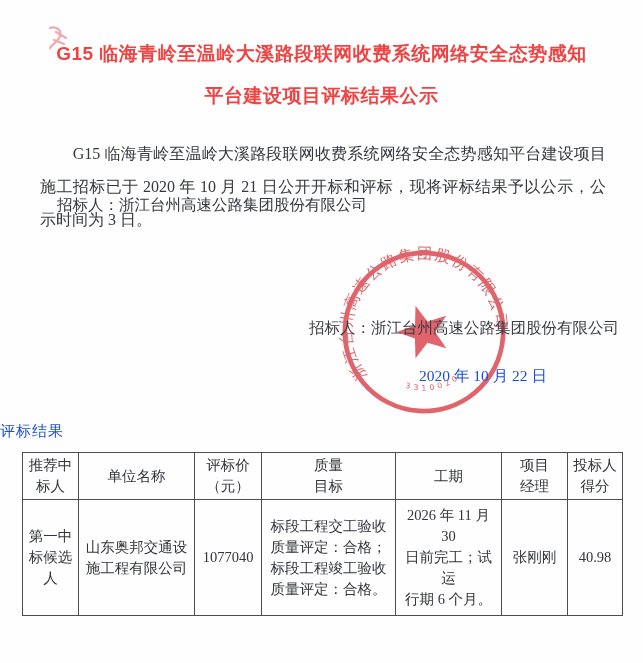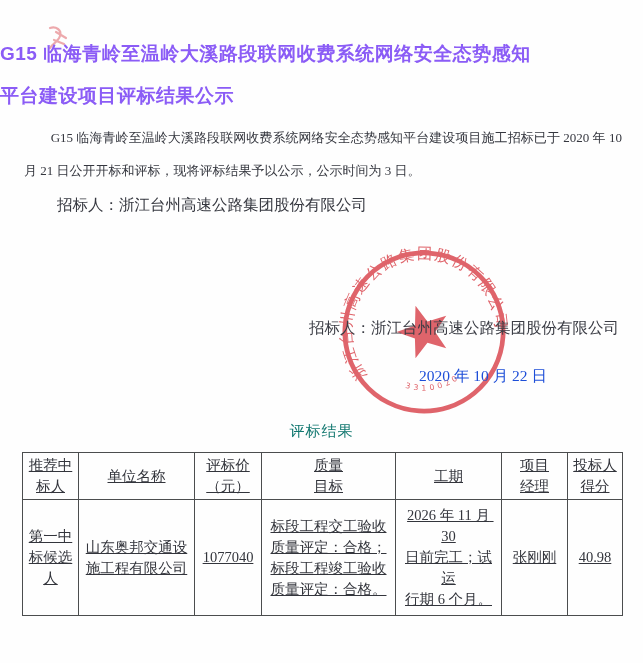--- a/index.html
+++ b/index.html
@@ -12,29 +12,30 @@
     color:#35373f;
   }
   
   .corner-mark{
     position:absolute;left:46px;top:24px;width:26px;height:26px;
     opacity:.45;
   }
   
   .title{
     position:absolute;left:0;right:0;top:33px;margin:0;
+    text-align:center;
     font-family:"Liberation Sans","DejaVu Sans",sans-serif;
     font-weight:bold;font-size:19px;line-height:42px;letter-spacing:.5px;
-    color:#8b5cf6;
+    color:#ef4444;
   }
   .title span{display:block;}
   
   .intro{
-    position:absolute;left:24px;right:21px;top:121px;margin:0;
-    font-size:13px;line-height:33px;
+    position:absolute;left:24px;right:21px;top:121px;margin:16px;
+    font-size:16px;line-height:33px;
     text-indent:2.05em;text-align:justify;
   }
   
   .info{position:absolute;left:57px;top:188px;}
   .info-line{height:33px;line-height:33px;font-size:15.5px;white-space:pre;}
   
   .stamp{
     position:absolute;left:338px;top:246px;width:172px;height:172px;
     opacity:.82;z-index:2;
   }
@@ -43,26 +44,26 @@
     position:absolute;left:309px;top:318px;z-index:3;
     font-size:15.5px;white-space:pre;color:#3a3c44;
   }
   .sig-date{
     position:absolute;left:419px;top:366px;z-index:3;
     font-size:15.5px;white-space:pre;color:#1d4ed8;
   }
   
   .table-title{
     position:absolute;left:0;right:0;top:422px;
-    text-align:center;font-size:15px;letter-spacing:1px;color:#0f766e;
+    font-size:15px;letter-spacing:1px;color:#1d4ed8;
   }
   table.results{
     position:absolute;left:22px;top:452px;width:600px;
     border-collapse:collapse;table-layout:fixed;
-    font-size:14.5px;color:#33353c;text-decoration:underline;
+    font-size:14.5px;color:#33353c;
   }
   table.results th,table.results td{
     border:1px solid #4b4d4e;
     vertical-align:middle;text-align:center;
     padding:2px 3px;font-weight:normal;
     white-space:pre-wrap;line-height:21px;
   }
   tr.hdr{height:44px;}
   tr.row{height:116px;}
   td.quality{text-align:left;padding-left:9px;}

